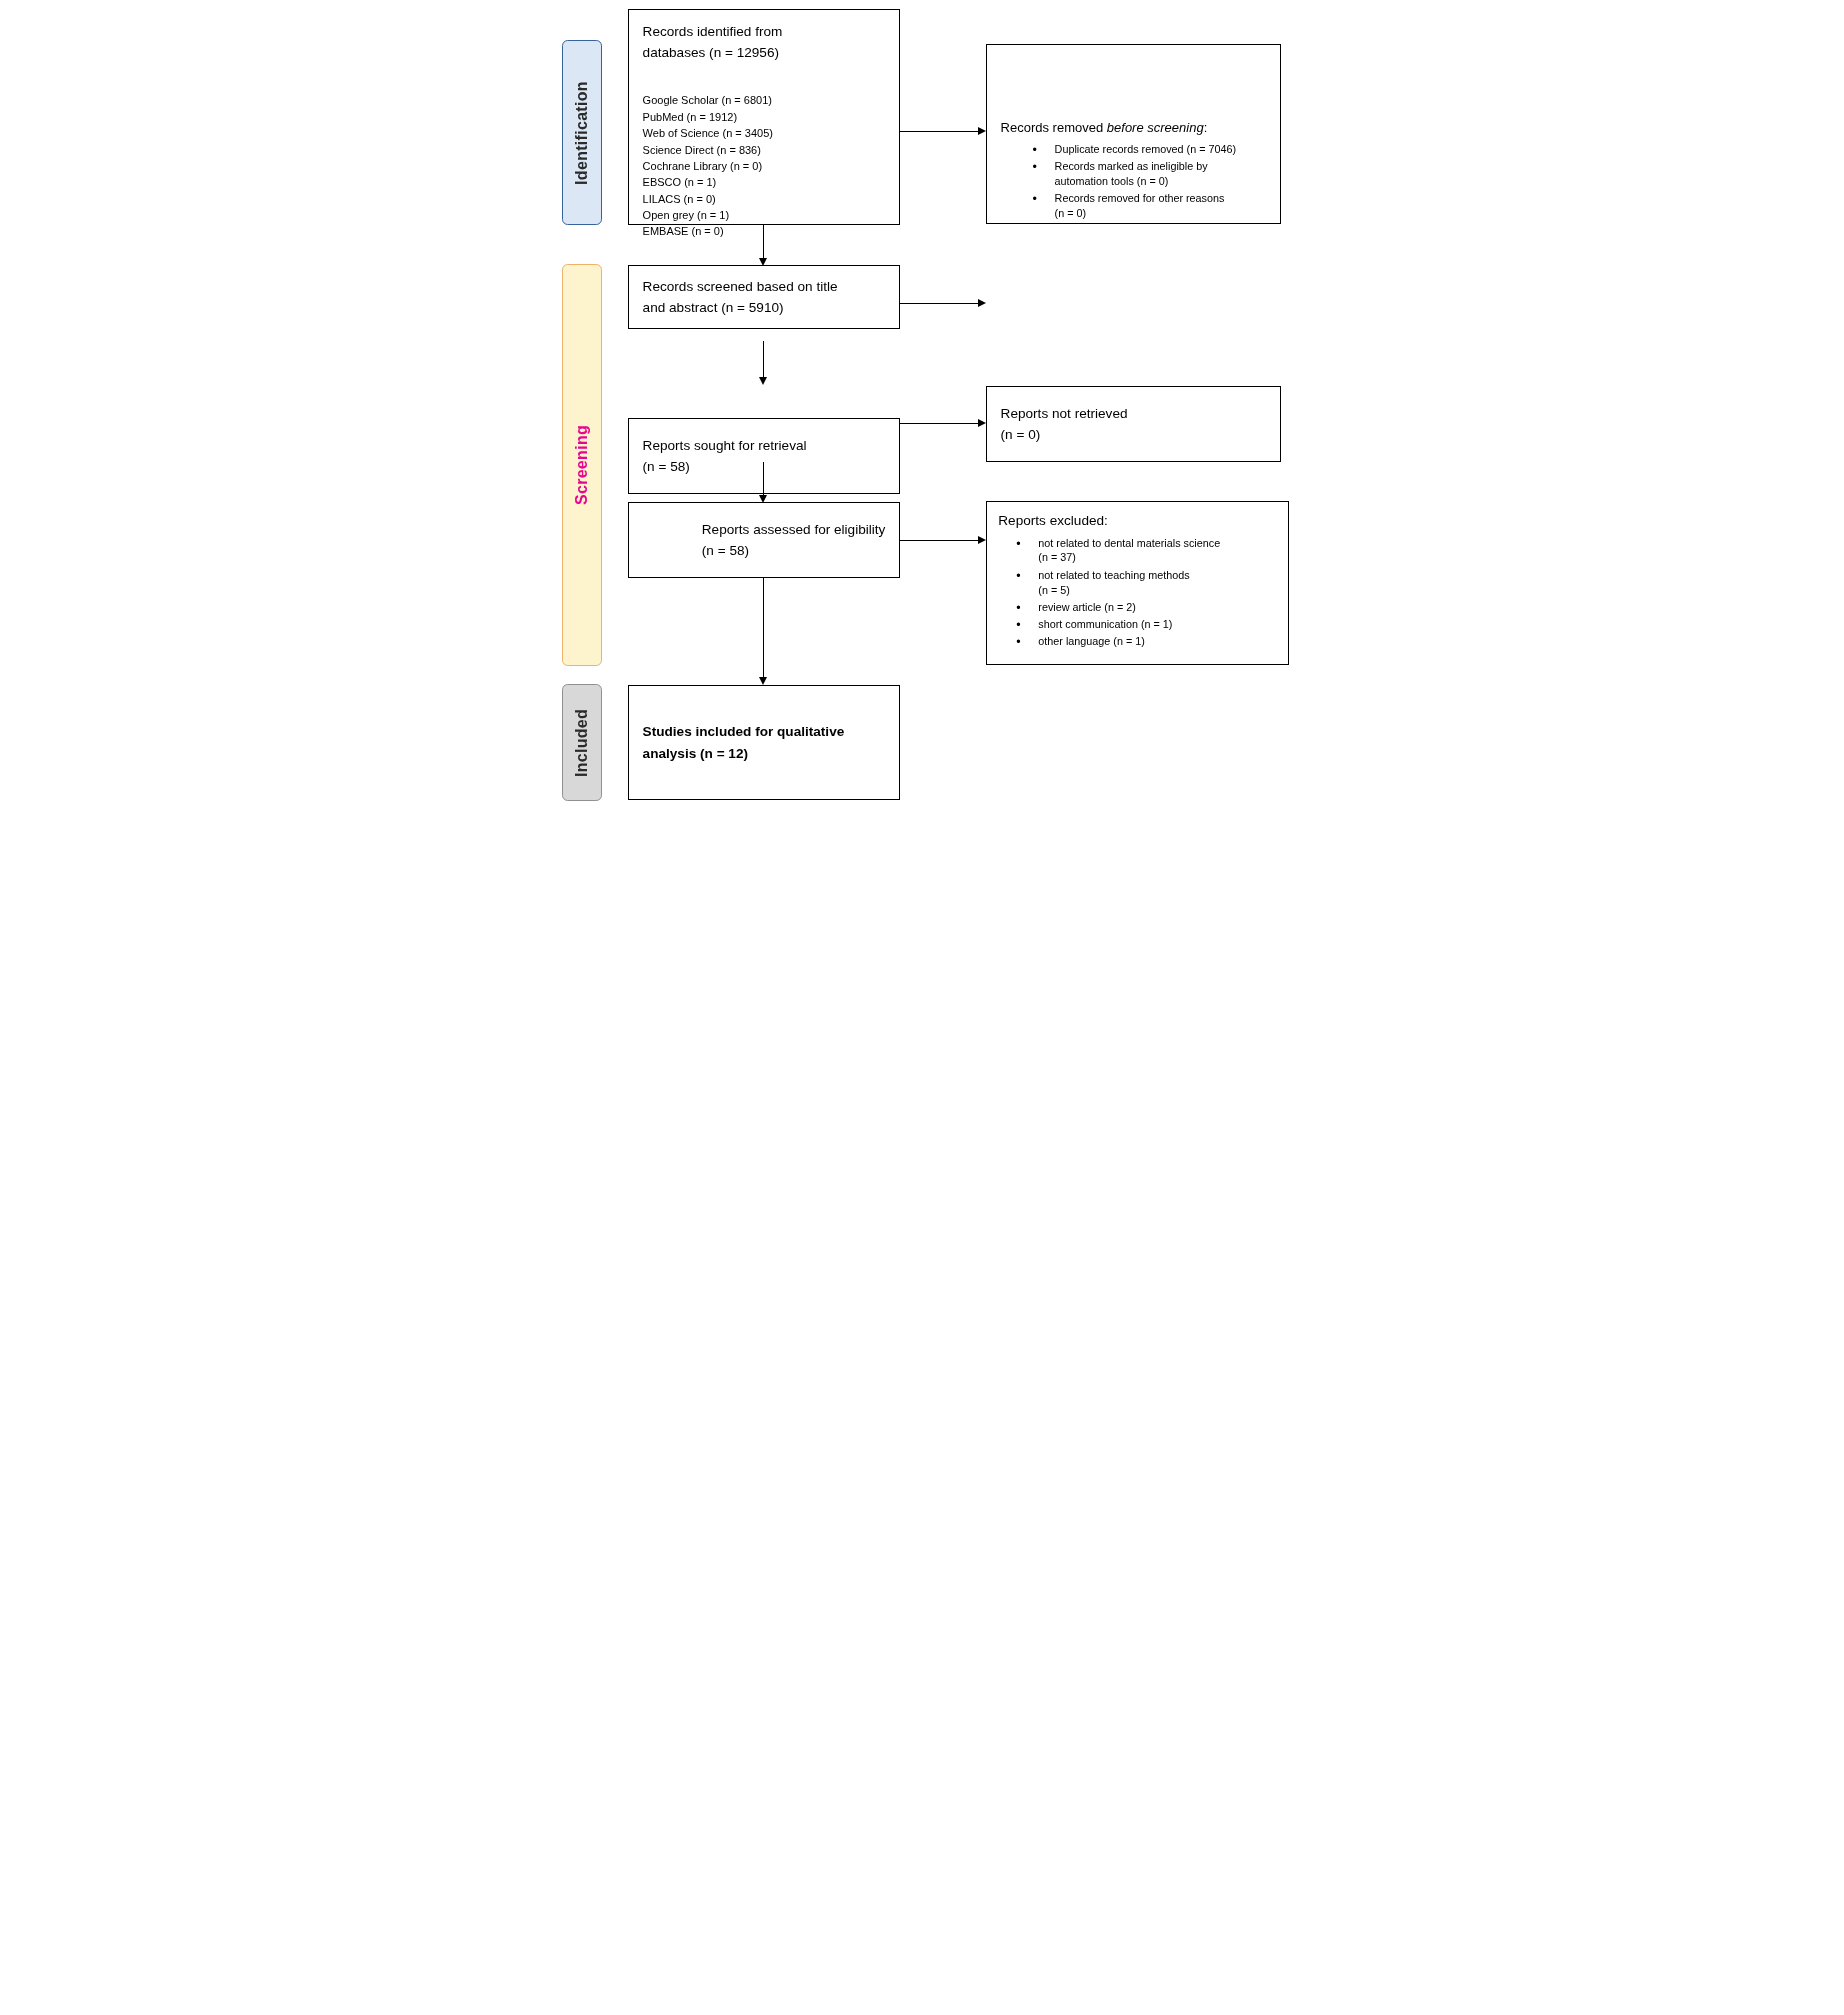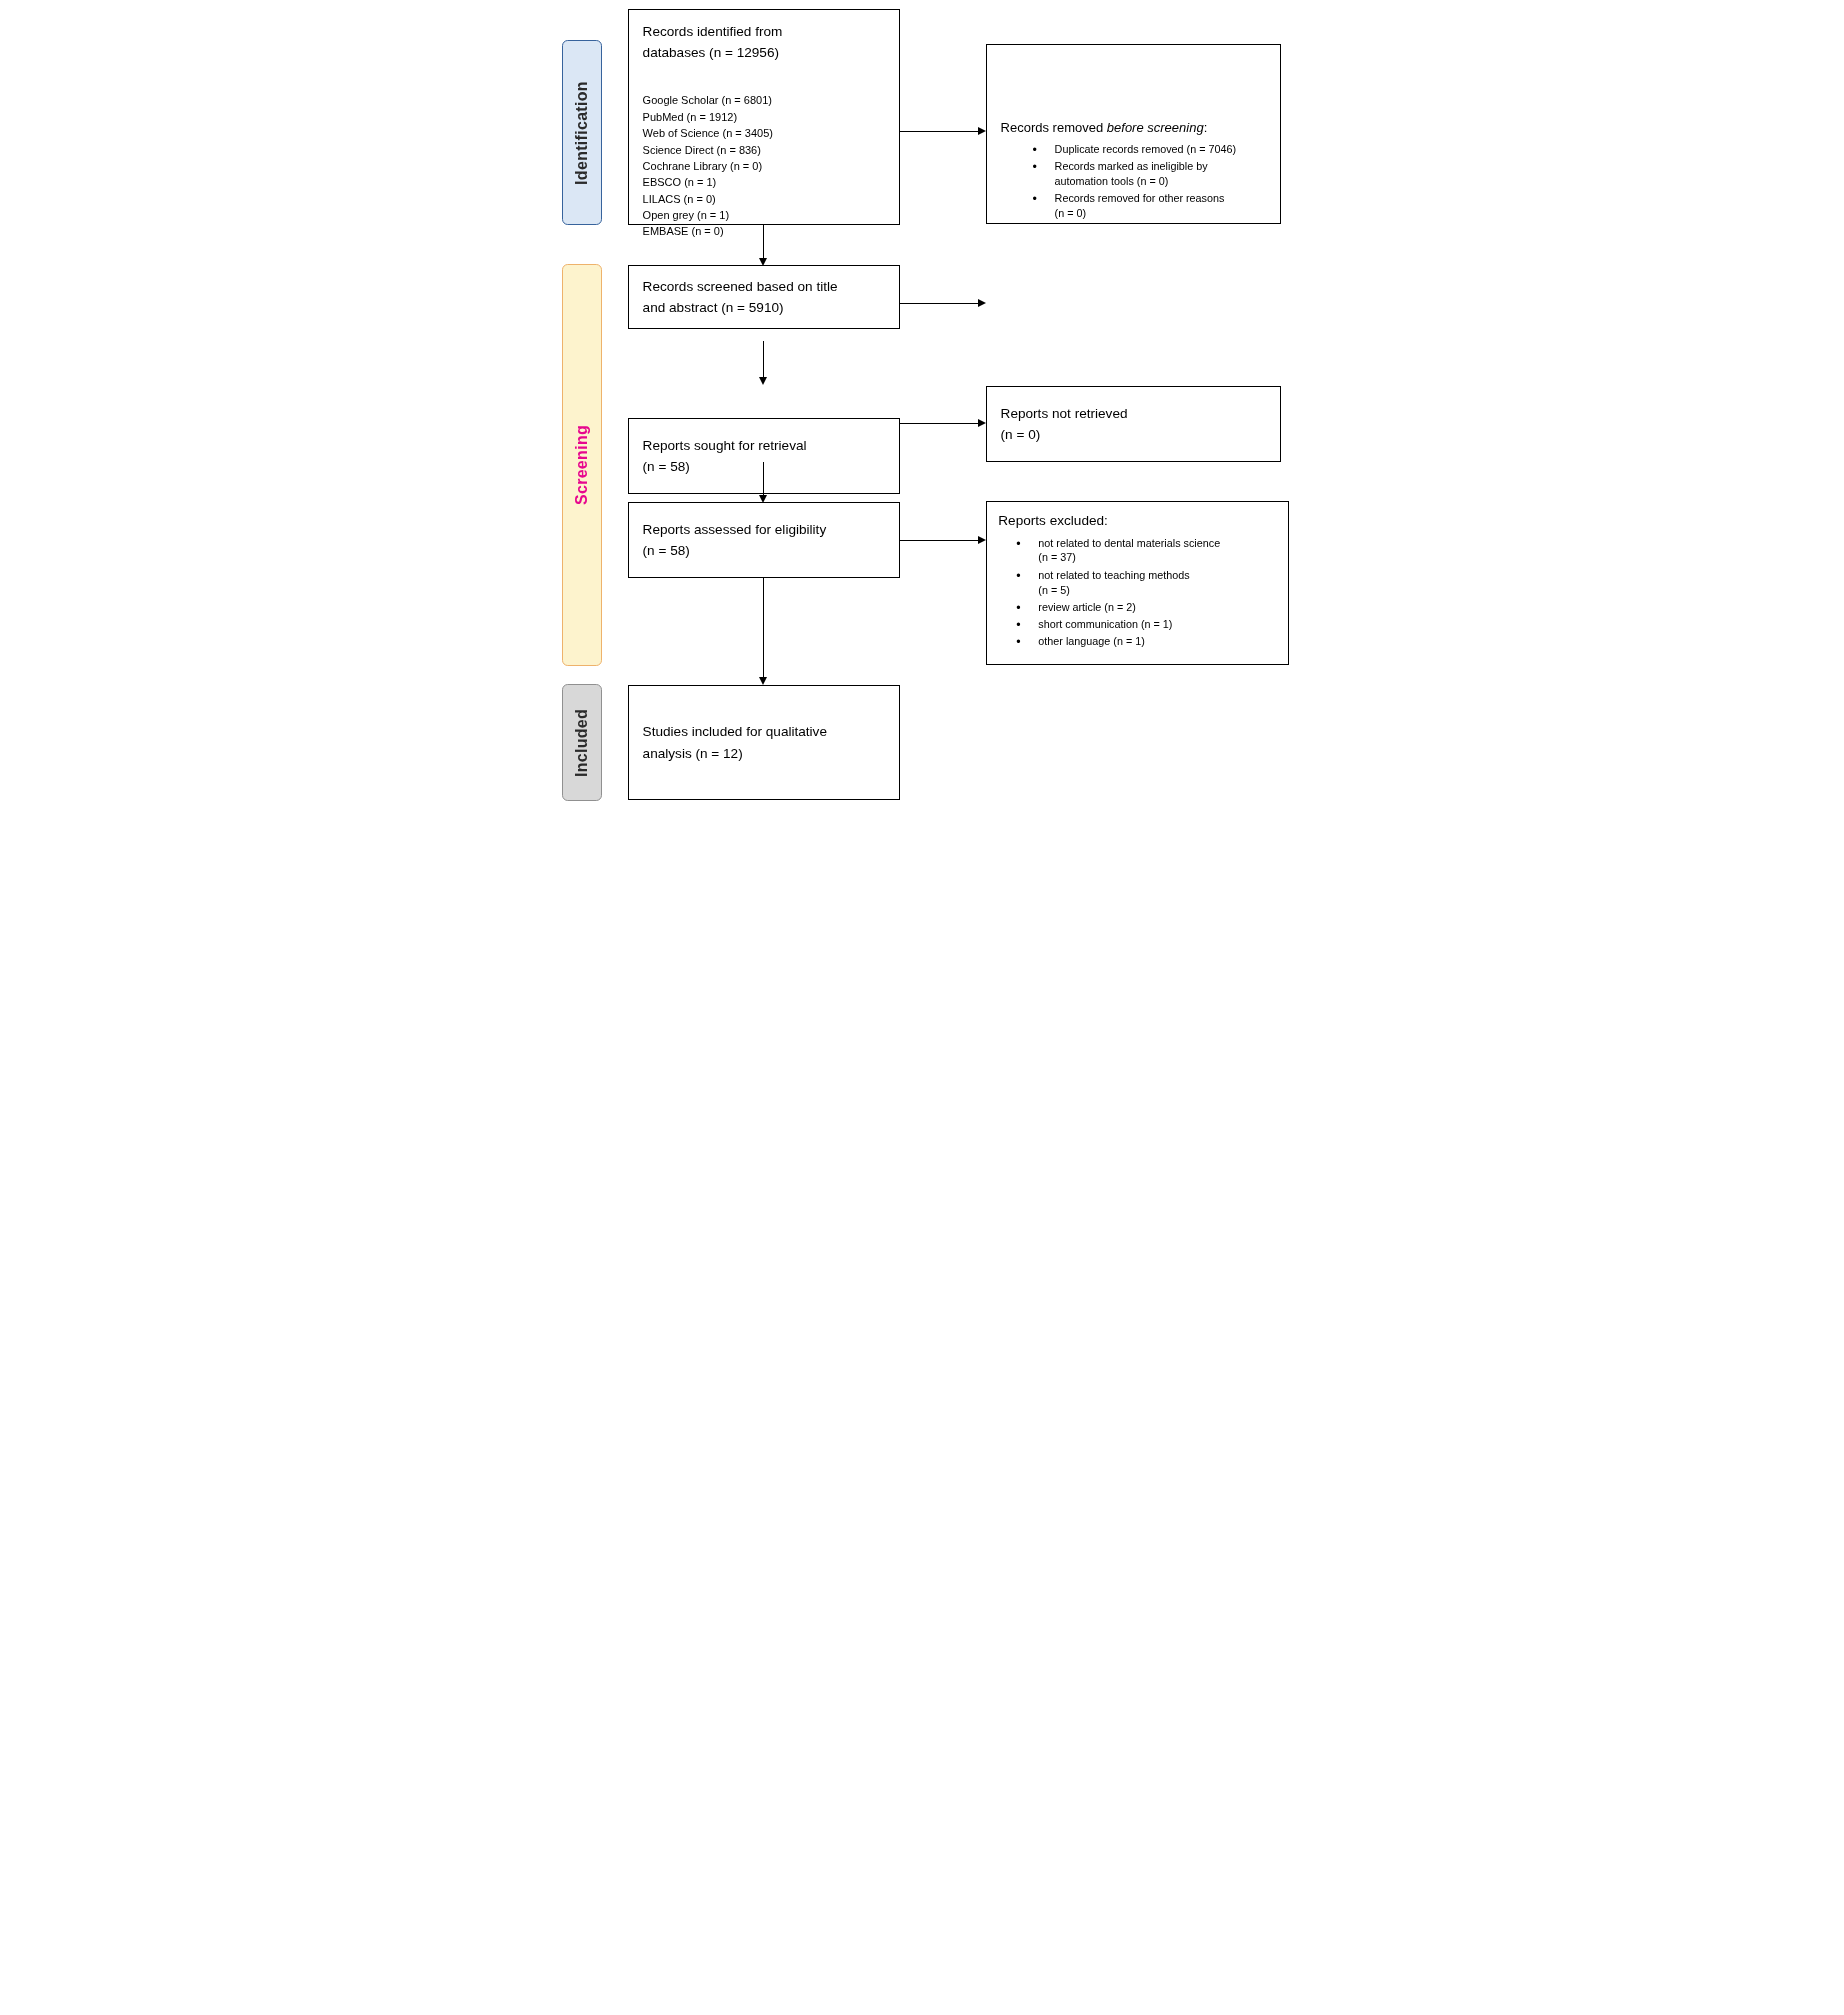--- a/index.html
+++ b/index.html
@@ -116,26 +116,26 @@
   <div class="flow-box v-center" style="left:75px; top:265px; width:272px; height:64px;">
     <div class="box-title">Records screened based on title
 and abstract (n = 5910)</div>
   </div>
 
   <div class="flow-box v-center" style="left:75px; top:386px; width:272px; height:76px;margin-top:32px;">
     <div class="box-title">Reports sought for retrieval
 (n = 58)</div>
   </div>
 
-  <div class="flow-box v-center" style="left:75px; top:502px; width:272px; height:76px;">
+  <div class="flow-box v-center" style="left:75px; top:502px; width:272px; height:76px;align-items:flex-end;">
     <div class="box-title">Reports assessed for eligibility
 (n = 58)</div>
   </div>
 
-  <div class="flow-box v-center" style="left:75px; top:685px; width:272px; height:115px;">
+  <div class="flow-box v-center" style="left:75px; top:685px; width:272px; height:115px;font-weight:bold;">
     <div class="box-title">Studies included for qualitative
 analysis (n = 12)</div>
   </div>
 
   <div class="flow-box v-center rb1" style="left:433px; top:44px; width:295px; height:180px;justify-content:flex-end;">
     <div class="rb1-title"><span>Records removed </span><span class="italic">before screening</span><span>:</span></div>
     <ul class="bullets">
       <li>Duplicate records removed (n = 7046)</li>
       <li>Records marked as ineligible by
 automation tools (n = 0)</li>

